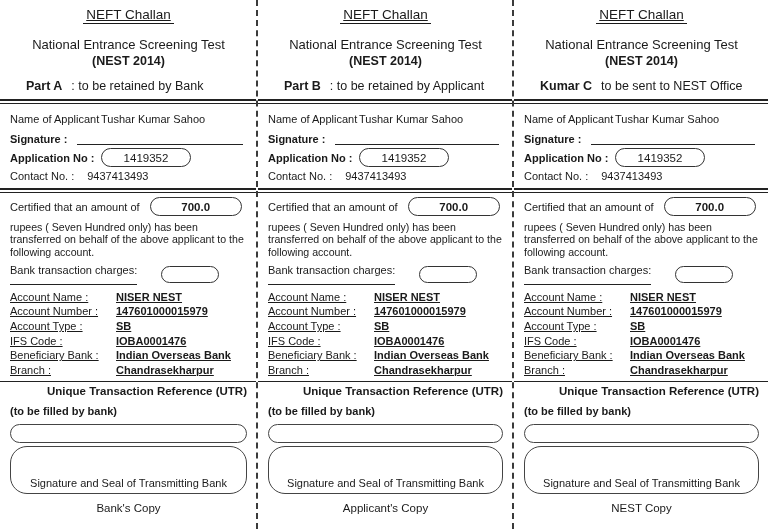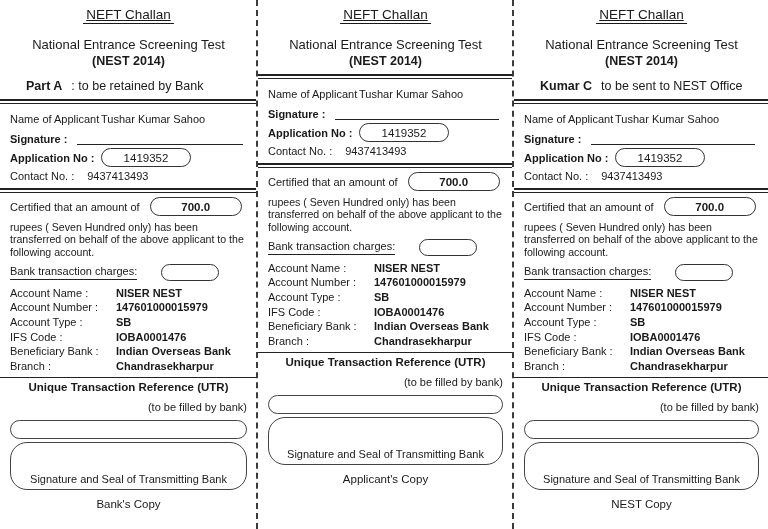--- a/index.html
+++ b/index.html
@@ -50,29 +50,29 @@
     display: flex; align-items: center; justify-content: center;
     font-size: 11.5px; background: #fff;
   }
   .pill.amount { width: 90px; margin-left: 10px; font-weight: bold; }
   .pill.charges { width: 56px; height: 15px; margin-left: 24px; }
 
   .row-cert { margin-top: 4px; }
   .para { font-size: 10.6px; line-height: 1.16; margin-top: 5px; width: 236px; }
 
   .row-charges { margin-top: 6px; }
-  .charges-label { border-bottom: 1.3px solid #222; padding-bottom: 2px; }
+  .charges-label { border-bottom: 1.3px solid #222; padding-bottom: 8px; }
 
   .acct { margin-top: 6px; }
-  .acct-row { display: flex; font-size: 11px; margin-bottom: 2.6px; }
+  .acct-row { display: flex; font-size: 11px; margin-bottom: 2.6px; text-decoration: underline; }
   .acct-label { width: 106px; flex: none; }
   .acct-value { font-weight: bold; }
 
-  .utr-title { text-align: center; font-weight: bold; font-size: 11.5px; margin-top: 3px; }
-  .utr-sub { text-align: right; font-size: 11px; margin-top: 8px; }
+  .utr-title { text-align: right; font-weight: bold; font-size: 11.5px; margin-top: 3px; }
+  .utr-sub { text-align: left; font-size: 11px; margin-top: 8px; font-weight: bold; }
   .utr-box {
     height: 17px; border: 1.6px solid #444; border-radius: 10px;
     margin-top: 7px; background: #fff;
   }
   .seal-box {
     height: 48px; border: 1.6px solid #444; border-radius: 17px;
     margin-top: 3px; box-sizing: border-box; background: #fff;
     display: flex; align-items: flex-end; justify-content: center;
     font-size: 11px; padding-bottom: 4px;
   }
@@ -154,20 +154,23 @@
     <div class="seal-box">
       <span>Signature and Seal of Transmitting Bank</span>
     </div>
     <div class="copy-line">Bank's Copy</div>
   </div>
 
   <div class="col">
     <div class="h-title"><span>NEFT Challan</span></div>
     <div class="h-sub">National Entrance Screening Test</div>
     <div class="h-ed">(NEST 2014)</div>
+    <div class="part-line">
+      <span class="part-label">Part B</span><span>: to be retained by Applicant</span>
+    </div>
     <div class="rule-double"></div>
 
     <div class="f-row row-name">
       <span class="f-label">Name of Applicant</span>
       <span class="f-value">Tushar Kumar Sahoo</span>
     </div>
     <div class="f-row row-sig">
       <span class="f-label">Signature :</span>
       <span class="sig-line"></span>
     </div>

